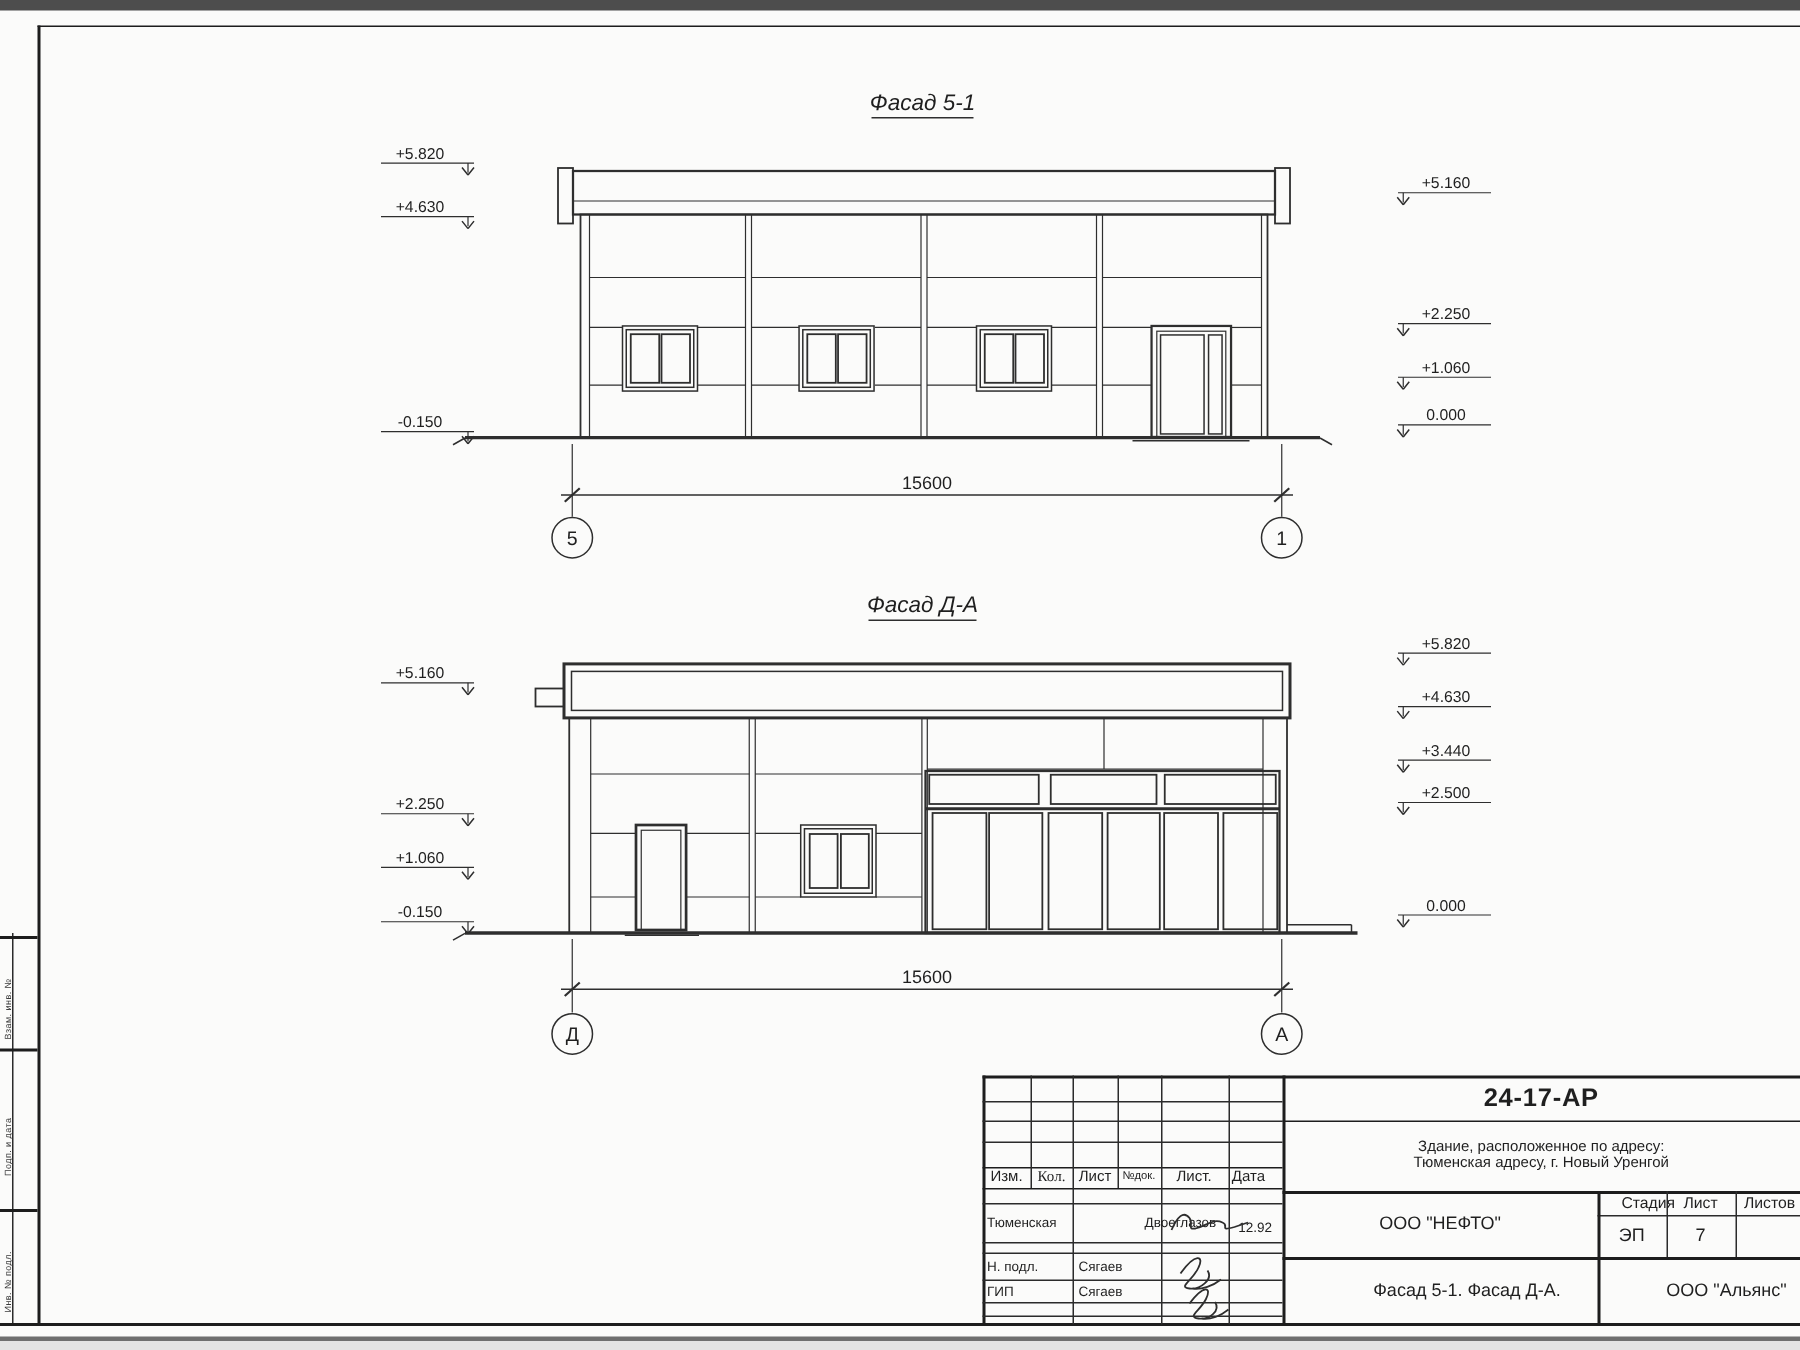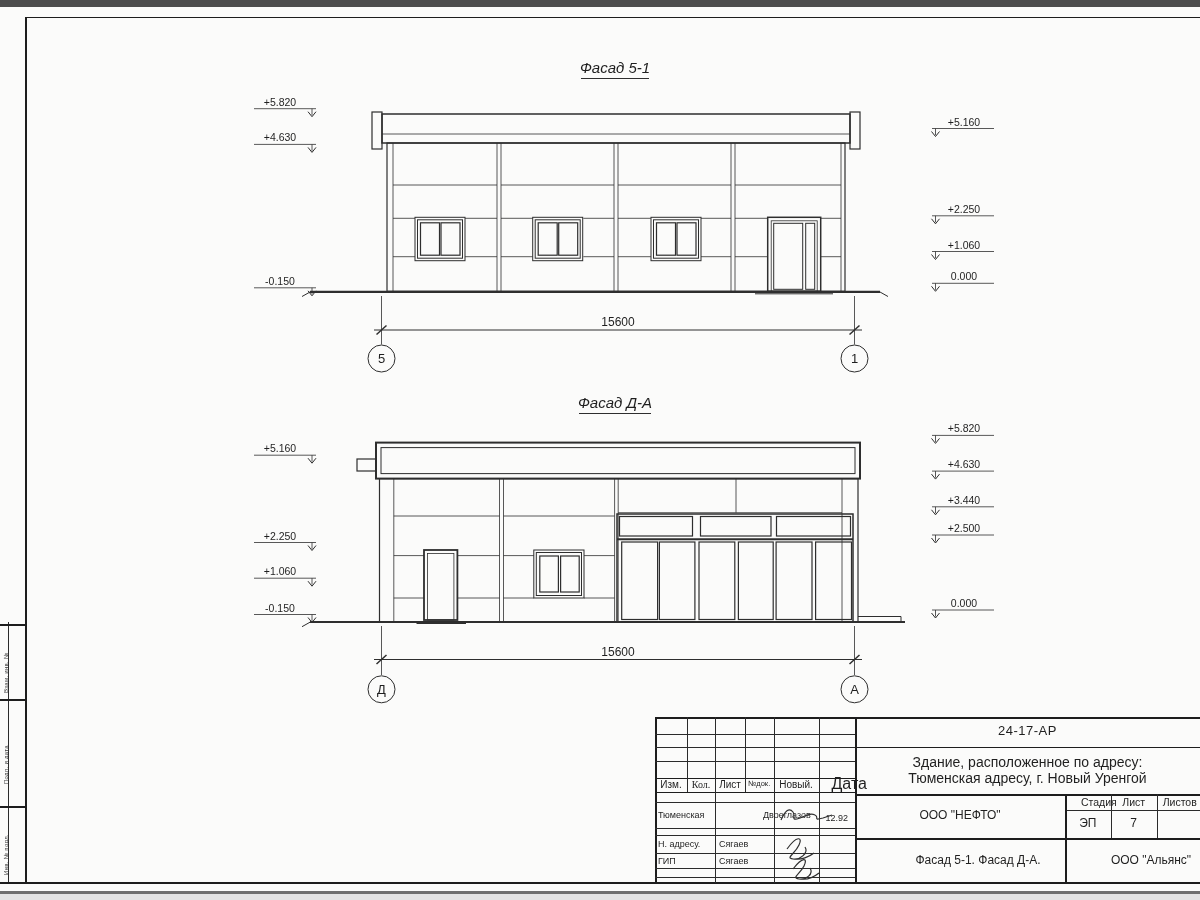--- a/index.html
+++ b/index.html
@@ -351,47 +351,47 @@
     <div class="hl" style="left:0;top:151.3px;width:200px;"></div>
     <div class="hl" style="left:0;top:159.7px;width:200px;"></div>
     <div class="vl" style="left:60px;top:74.7px;height:91.3px;"></div>
     <div class="vl" style="left:118.5px;top:74.7px;height:91.3px;"></div>
     <div class="vl" style="left:163.5px;top:74.7px;height:91.3px;"></div>
 
     <div class="cell" style="left:0;top:60.5px;width:32px;height:14.2px;font-size:10px;">Изм.</div>
     <div class="cell" style="left:32px;top:60.5px;width:28px;height:14.2px;font-size:10px;font-family:Liberation Serif, serif;">Кол.</div>
     <div class="cell" style="left:60px;top:60.5px;width:30px;height:14.2px;font-size:10px;">Лист</div>
     <div class="cell" style="left:90px;top:60.5px;width:28.5px;height:14.2px;font-size:7.5px;">№док.</div>
-    <div class="cell" style="left:118.5px;top:60.5px;width:45px;height:14.2px;font-size:10px;">Новый.</div>
-    <div class="cell" style="left:176px;top:60.5px;width:36.5px;height:14.2px;font-size:16px;">Дата</div>
+    <div class="cell" style="left:118.5px;top:60.5px;width:45px;height:14.2px;font-size:10px;">Лист.</div>
+    <div class="cell" style="left:159px;top:60.5px;width:36.5px;height:14.2px;font-size:10px;">Дата</div>
 
     <div class="cell left" style="left:3px;top:88px;width:57px;height:20px;font-size:9px;">Тюменская</div>
     <div class="cell left" style="left:64px;top:88px;width:54px;height:20px;font-size:9px;margin-left:44px;">Двоеглазов</div>
     <div class="cell" style="left:163.5px;top:91px;width:36.5px;height:20px;font-size:9px;">12.92</div>
-    <div class="cell left" style="left:3px;top:118px;width:57px;height:18.3px;font-size:9px;">Н. адресу.</div>
+    <div class="cell left" style="left:3px;top:118px;width:57px;height:18.3px;font-size:9px;">Н. подл.</div>
     <div class="cell left" style="left:64px;top:118px;width:54px;height:18.3px;font-size:9px;">Сягаев</div>
     <div class="cell left" style="left:3px;top:136.3px;width:57px;height:15px;font-size:9px;">ГИП</div>
     <div class="cell left" style="left:64px;top:136.3px;width:54px;height:15px;font-size:9px;">Сягаев</div>
 
     <svg class="sig" style="left:0;top:0;" width="545" height="166" viewBox="0 0 545 166">
       <path class="s12" d="M126 103 c4,-9 8,-13 12,-8 c3,4 -2,8 4,7 c8,-2 12,-7 18,-4 c5,2 -3,6 8,3 l9,-3"></path>
       <path class="s12" d="M132 132 c10,-14 16,-12 12,-4 c-4,9 -14,13 -6,14 c7,1 16,-6 12,-12 m-10 12 c6,1 14,-2 19,-6"></path>
       <path class="s12" d="M138 152 c10,-13 15,-11 11,-3 c-4,8 -13,12 -5,13 c7,1 15,-5 11,-11 m-9 11 c6,1 13,-2 18,-6"></path>
     </svg>
 
     <div class="hl2" style="left:200px;top:29.7px;width:345px;"></div>
     <div class="hl2" style="left:200px;top:77px;width:345px;"></div>
     <div class="hl2" style="left:200px;top:121.3px;width:345px;"></div>
     <div class="hl" style="left:410px;top:93px;width:135px;"></div>
     <div class="vl2" style="left:410px;top:77px;height:89px;"></div>
     <div class="vl" style="left:455.7px;top:77px;height:44.3px;"></div>
     <div class="vl" style="left:501.7px;top:77px;height:44.3px;"></div>
 
-    <div class="cell" style="left:200px;top:0;width:345px;height:29.7px;font-size:13px;letter-spacing:.5px;">24-17-АР</div>
-    <div class="cell" style="left:200px;top:29.7px;width:345px;height:47.3px;font-size:14px;flex-direction:column;">
+    <div class="cell" style="left:200px;top:0;width:345px;height:29.7px;font-size:17px;letter-spacing:.5px;font-weight:bold;">24-17-АР</div>
+    <div class="cell" style="left:200px;top:29.7px;width:345px;height:47.3px;font-size:10px;flex-direction:column;">
       <span>Здание, расположенное по адресу:</span>
       <span>Тюменская адресу, г. Новый Уренгой</span>
     </div>
     <div class="cell" style="left:200px;top:77px;width:210px;height:44.3px;font-size:12px;">ООО "НЕФТО"</div>
     <div class="cell" style="left:410px;top:77px;width:45.7px;height:16px;font-size:10.5px;margin-left:11px;">Стадия</div>
     <div class="cell" style="left:455.7px;top:77px;width:46px;height:16px;font-size:10.5px;">Лист</div>
     <div class="cell" style="left:501.7px;top:77px;width:46px;height:16px;font-size:10.5px;">Листов</div>
     <div class="cell" style="left:410px;top:93px;width:45.7px;height:28.3px;font-size:12px;">ЭП</div>
     <div class="cell" style="left:455.7px;top:93px;width:46px;height:28.3px;font-size:12px;">7</div>
     <div class="cell" style="left:200px;top:121.3px;width:246px;height:44.7px;font-size:12px;">Фасад 5-1. Фасад Д-А.</div>

